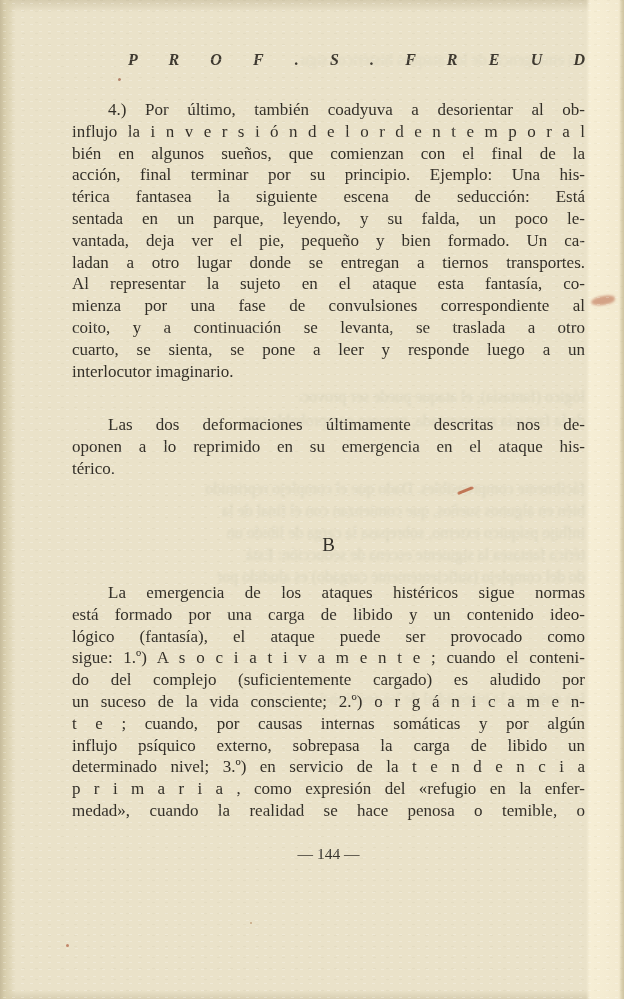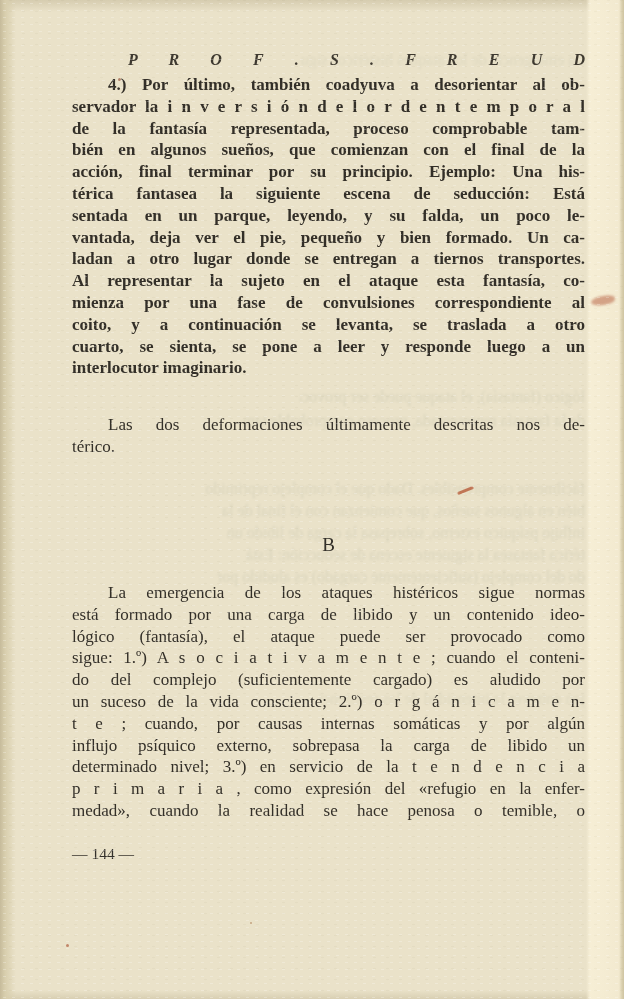--- a/index.html
+++ b/index.html
@@ -41,31 +41,31 @@
   .para {
     position: absolute; left: 72px; width: 513px;
     font-size: 17px; line-height: 21.8px;
   }
   .para .line {
     text-align: justify; text-align-last: justify;
     height: 21.8px; white-space: normal;
   }
   .para .line.flush { text-align-last: left; }
   .para .line:first-child { text-indent: 36px; }
-  .p1 { top: 74px; font-weight: bold; }
+  .p1 { top: 99px; }
   .p2 { top: 414px; }
   .p3 { top: 582px; }
   .section-heading {
     position: absolute; left: 72px; width: 513px; top: 532px;
     font-size: 19px; line-height: 26px; text-align: center;
     color: #33302a;
   }
   .page-number {
     position: absolute; left: 72px; width: 513px; top: 845px;
-    font-size: 15.5px; color: #33302a;
+    font-size: 15.5px; text-align: center; color: #33302a;
   }
   
   .bleed {
     position: absolute;
     color: #5f6e5c;
     font-size: 16px; line-height: 21.8px;
     transform: scaleX(-1);
     filter: blur(1.1px);
     opacity: 0.11;
     white-space: nowrap; overflow: hidden;
@@ -108,37 +108,37 @@
   <div class="bleed b4">bién en algunos sueños, que comienzan con el final de la</div>
   <div class="bleed b5">influjo psíquico externo, sobrepasa la carga de libido un</div>
   <div class="bleed b6">térica fantasea la siguiente escena de seducción: Está</div>
   <div class="bleed b7">do del complejo (suficientemente cargado) es aludido por</div>
   <div class="bleed b8">jan entrever la intensidad de las resistencias que aún se</div>
 
   <div class="header">P R O F . S . F R E U D</div>
 
   <div class="para p1">
       <div class="line">4.)  Por último, también coadyuva a desorientar al ob-</div>
-      <div class="line">servador la  i n v e r s i ó n  d e l  o r d e n  t e m p o r a l</div>
-      <div class="line">de la fantasía representada, proceso comprobable tam-</div>
+      <div class="line">influjo la  i n v e r s i ó n  d e l  o r d e n  t e m p o r a l</div>
       <div class="line">bién en algunos sueños, que comienzan con el final de la</div>
       <div class="line">acción, final terminar por su principio. Ejemplo: Una his-</div>
       <div class="line">térica fantasea la siguiente escena de seducción: Está</div>
       <div class="line">sentada en un parque, leyendo, y su falda, un poco le-</div>
       <div class="line">vantada, deja ver el pie, pequeño y bien formado. Un ca-</div>
       <div class="line">ladan a otro lugar donde se entregan a tiernos transportes.</div>
       <div class="line">Al representar la sujeto en el ataque esta fantasía, co-</div>
       <div class="line">mienza por una fase de convulsiones correspondiente al</div>
       <div class="line">coito, y a continuación se levanta, se traslada a otro</div>
       <div class="line">cuarto, se sienta, se pone a leer y responde luego a un</div>
       <div class="line flush">interlocutor imaginario.</div>
     </div>
 
   <div class="para p2">
       <div class="line">Las dos deformaciones últimamente descritas nos de-</div>
+      <div class="line">oponen a lo reprimido en su emergencia en el ataque his-</div>
       <div class="line flush">térico.</div>
     </div>
 
   <div class="section-heading">B</div>
 
   <div class="para p3">
       <div class="line">La emergencia de los ataques histéricos sigue normas</div>
       <div class="line">está formado por una carga de libido y un contenido ideo-</div>
       <div class="line">lógico (fantasía), el ataque puede ser provocado como</div>
       <div class="line">sigue: 1.º)  A s o c i a t i v a m e n t e ;  cuando el conteni-</div>

